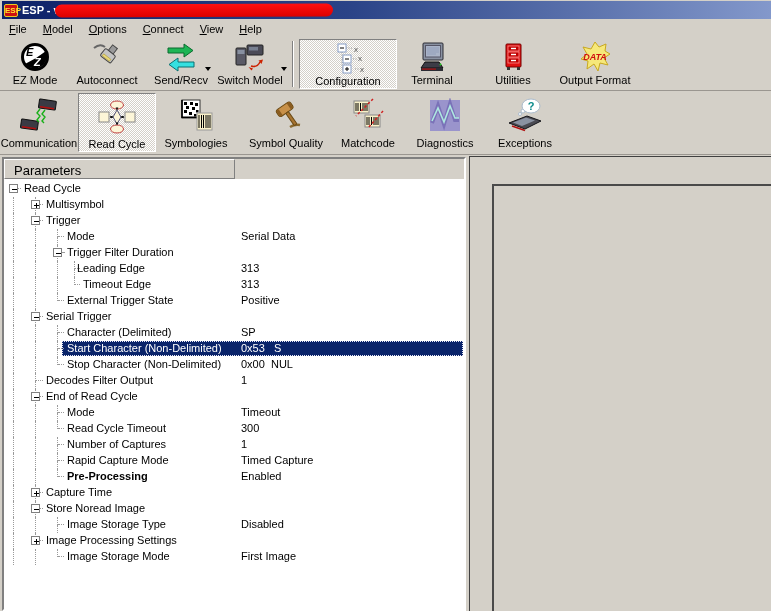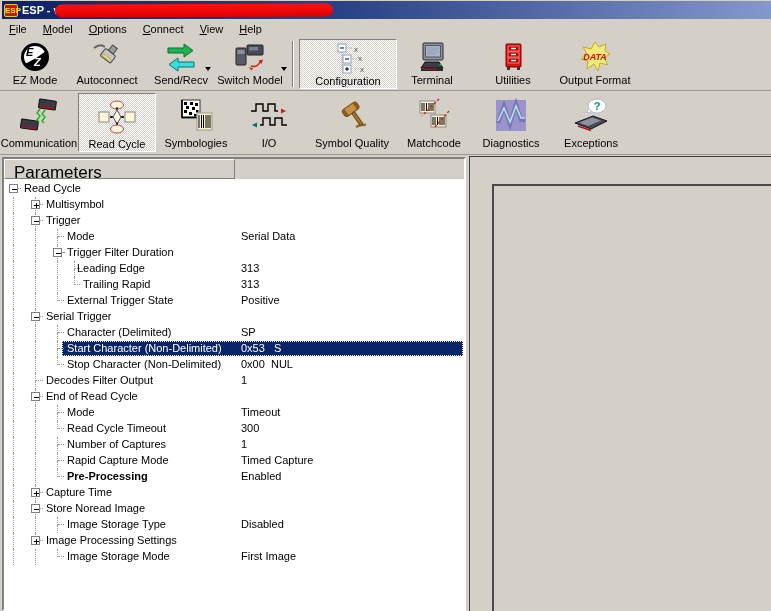--- a/index.html
+++ b/index.html
@@ -40,21 +40,21 @@
   
   .w-ez-mode{width:58px} .w-autoconnect{width:86px} .w-send-recv{width:62px} .w-switch-model{width:76px}
   .w-configuration{width:98px} .w-camera{width:58px} .w-terminal{width:70px} .w-utilities{width:76px; margin-left:8px} .w-output-format{width:88px}
   .w-communication{width:78px} .w-read-cycle{width:78px} .w-symbologies{width:80px} .w-i-o{width:66px}
   .w-symbol-quality{width:100px} .w-matchcode{width:64px} .w-diagnostics{width:90px} .w-exceptions{width:70px}
 
   
   .treepanel { position:absolute; left:2px; top:157px; width:464px; height:454px; background:#fff;
     border:2px solid; border-color:#808080 #fff #fff #808080; }
   .tree-header { display:flex; height:20px; background:#D4D0C8; }
-  .hcell { border:1px solid; border-color:#fff #808080 #808080 #fff; padding:3px 0 0 9px; font-size:17px;
+  .hcell { border:1px solid; border-color:#fff #808080 #808080 #fff; padding:3px 0 0 9px; font-size:13px;
     overflow:hidden; white-space:nowrap; }
   .h1 { width:231px; } .h2 { flex:1; }
   .tree-body { position:relative; padding-top:2px; }
   .tree-row { position:relative; height:16px; width:100%; }
   .tv,.tvh,.tvb { position:absolute; width:0; border-left:1px dotted #9a9a9a; }
   .tv { top:0; height:16px; } .tvh { top:0; height:8px; } .tvb { top:8px; height:8px; }
   .hdash { position:absolute; top:7px; height:0; border-top:1px dotted #9a9a9a; }
   .expbox { position:absolute; top:3px; width:9px; height:9px; background:#fff; border:1px solid #808080; z-index:2; }
   .expbox .eh { position:absolute; left:2px; top:4px; width:5px; height:1px; background:#000; }
   .expbox .ev { position:absolute; left:4px; top:2px; width:1px; height:5px; background:#000; }
@@ -246,31 +246,20 @@
               <rect x="20" y="12" width="2.5" height="2.5"></rect>
               <rect x="13" y="14" width="3" height="3"></rect>
               <rect x="18" y="16" width="2.5" height="2.5"></rect>
             </g>
             <rect x="21" y="15" width="15" height="17" fill="#F8F0C8" stroke="#999"></rect>
             <path d="M23 17v13M25.5 17v13M27.5 17v13M30 17v13M32 17v13M34 17v13" stroke="#000"></path>
           </svg>
         </div>
         <div class="tb-label">Symbologies</div>
       </div>
-      <div class="tb-btn w-i-o">
-        <div class="tb-icon">
-          <svg width="40" height="36" viewBox="0 0 40 36">
-            <path d="M2 13h5V6h7v7h5V6h7v7h3" fill="none" stroke="#000" stroke-width="1.4"></path>
-            <path d="M32 10.5v5l5-2.5z" fill="#C02020"></path>
-            <path d="M38 27h-5v-7h-7v7h-5v-7h-7v7h-3" fill="none" stroke="#000" stroke-width="1.4"></path>
-            <path d="M8 24.5v5l-5-2.5z" fill="#0A6A6A"></path>
-          </svg>
-        </div>
-        <div class="tb-label">I/O</div>
-      </div>
       <div class="tb-btn w-symbol-quality">
         <div class="tb-icon">
           <svg width="40" height="36" viewBox="0 0 40 36">
             <path d="M24 29q5-3 10-2" fill="none" stroke="#8A6A30" stroke-width="2.5"></path>
             <g transform="rotate(-35 20 14)">
               <rect x="12" y="7" width="17" height="8" rx="2.5" fill="#C89048" stroke="#6B4A14"></rect>
               <rect x="12.5" y="7.5" width="3" height="7" fill="#8A5C20"></rect>
               <rect x="25.5" y="7.5" width="3" height="7" fill="#8A5C20"></rect>
               <rect x="19" y="15" width="3.2" height="15" rx="1" fill="#A87430" stroke="#6B4A14"></rect>
             </g>
@@ -378,21 +367,21 @@
           <span class="hdash" style="left: 71px; width: 5px;"></span>
           <span class="tlabel" style="left: 73px;">Leading Edge</span>
           <span class="tvalue">313</span>
         </div>
         <div class="tree-row">
           <span class="tv" style="left: 9px;"></span>
           <span class="tv" style="left: 31px;"></span>
           <span class="tv" style="left: 53px;"></span>
           <span class="tvh" style="left: 70px;"></span>
           <span class="hdash" style="left: 71px; width: 5px;"></span>
-          <span class="tlabel" style="left: 79px;">Trailing Rapid</span>
+          <span class="tlabel" style="left: 79px;">Timeout Edge</span>
           <span class="tvalue">313</span>
         </div>
         <div class="tree-row">
           <span class="tv" style="left: 9px;"></span>
           <span class="tv" style="left: 31px;"></span>
           <span class="tvh" style="left: 53px;"></span>
           <span class="hdash" style="left: 54px; width: 6px;"></span>
           <span class="tlabel" style="left: 63px;">External Trigger State</span>
           <span class="tvalue">Positive</span>
         </div>

